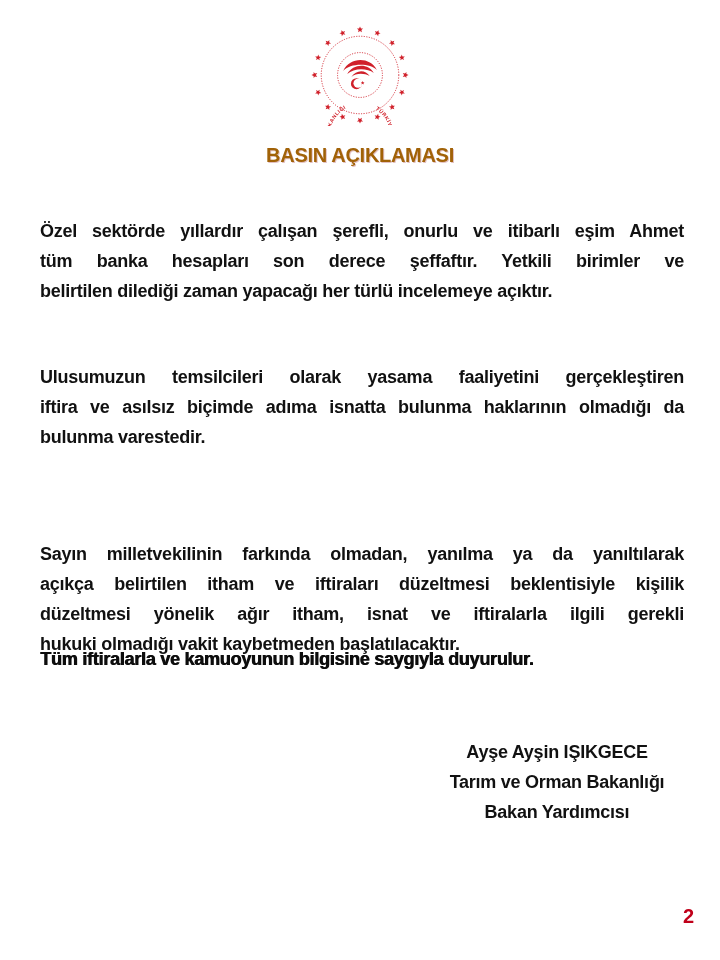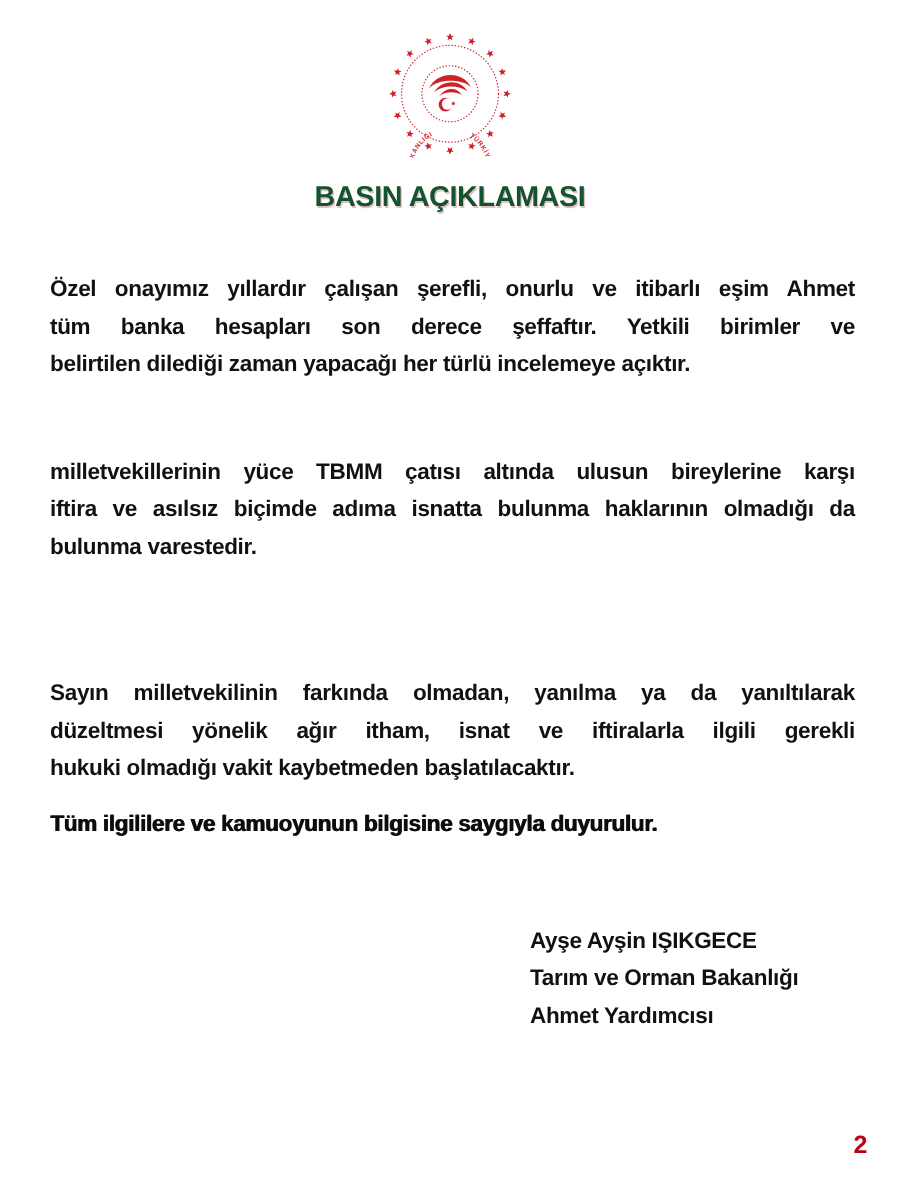--- a/index.html
+++ b/index.html
@@ -14,24 +14,24 @@
     position:absolute;
     top:24px;left:50%;
     transform:translateX(-50%);
     width:102px;height:102px;
   }
   .title{
     position:absolute;
     top:144px;left:0;right:0;
     margin:0;
     text-align:center;
-    font-size:23px;
+    font-size:20px;
     font-weight:800;
     letter-spacing:-0.3px;
-    color:#14532d;
+    color:#a16207;
     text-shadow:1px 1px 0 rgba(140,0,10,0.25);
   }
   .para{
     position:absolute;
     left:40px;right:36px;
     color:#111111;
     font-size:18px;
     font-weight:700;
     line-height:30px;
     letter-spacing:-0.25px;
@@ -48,20 +48,21 @@
     color:#0d0d0d;
     font-size:18px;
     font-weight:800;
     letter-spacing:-0.25px;
     text-shadow:0.7px 0 0 currentColor;
   }
   .signature{
     position:absolute;
     top:737px;right:30px;
     width:266px;
+    text-align:center;
     color:#111111;
     font-size:18px;
     font-weight:700;
     line-height:30px;
     letter-spacing:-0.25px;
   }
   .pagenum{
     position:absolute;
     top:905px;right:26px;
     color:#c0001a;
@@ -116,40 +117,41 @@
           <circle cx="-1.9" cy="12.6" r="4.5" fill="#ffffff"></circle>
           <use href="#star" transform="translate(2.6,12.2) scale(0.62)"></use>
         </g>
       </g>
     </svg>
   </div>
 
   <h1 class="title">BASIN AÇIKLAMASI</h1>
 
   <div class="para p1">
-    <div class="jl">Özel onayımız yıllardır çalışan şerefli, onurlu ve itibarlı eşim Ahmet</div>
+    <div class="jl">Özel sektörde yıllardır çalışan şerefli, onurlu ve itibarlı eşim Ahmet</div>
     <div class="jl">tüm banka hesapları son derece şeffaftır. Yetkili birimler ve</div>
     <div class="jl last">belirtilen dilediği zaman yapacağı her türlü incelemeye açıktır.</div>
   </div>
 
   <div class="para p2">
-    <div class="jl">milletvekillerinin yüce TBMM çatısı altında ulusun bireylerine karşı</div>
+    <div class="jl">Ulusumuzun temsilcileri olarak yasama faaliyetini gerçekleştiren</div>
     <div class="jl">iftira ve asılsız biçimde adıma isnatta bulunma haklarının olmadığı da</div>
     <div class="jl last">bulunma varestedir.</div>
   </div>
 
   <div class="para p3">
     <div class="jl">Sayın milletvekilinin farkında olmadan, yanılma ya da yanıltılarak</div>
+    <div class="jl">açıkça belirtilen itham ve iftiraları düzeltmesi beklentisiyle kişilik</div>
     <div class="jl">düzeltmesi yönelik ağır itham, isnat ve iftiralarla ilgili gerekli</div>
     <div class="jl last">hukuki olmadığı vakit kaybetmeden başlatılacaktır.</div>
   </div>
 
-  <div class="closing">Tüm ilgililere ve kamuoyunun bilgisine saygıyla duyurulur.</div>
+  <div class="closing">Tüm iftiralarla ve kamuoyunun bilgisine saygıyla duyurulur.</div>
 
   <div class="signature">
     <div>Ayşe Ayşin IŞIKGECE</div>
     <div>Tarım ve Orman Bakanlığı</div>
-    <div>Ahmet Yardımcısı</div>
+    <div>Bakan Yardımcısı</div>
   </div>
 
   <div class="pagenum">2</div>
 
 </div>
 
 </body></html>

